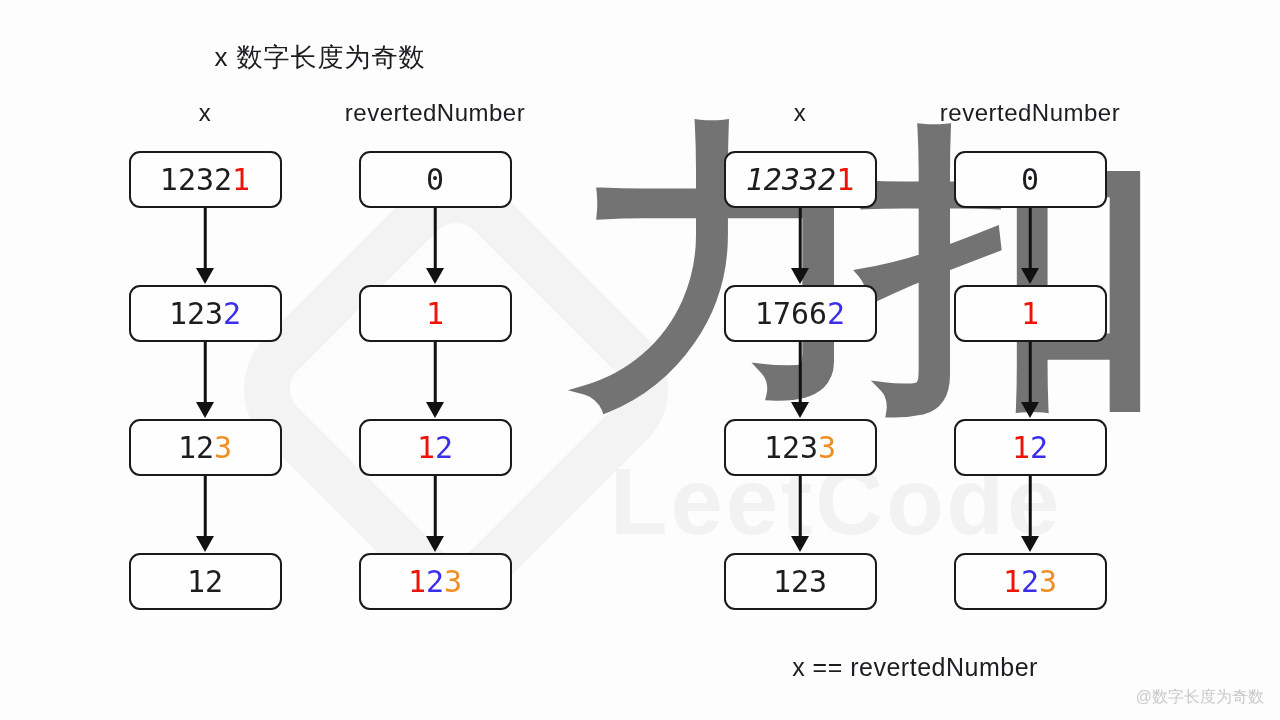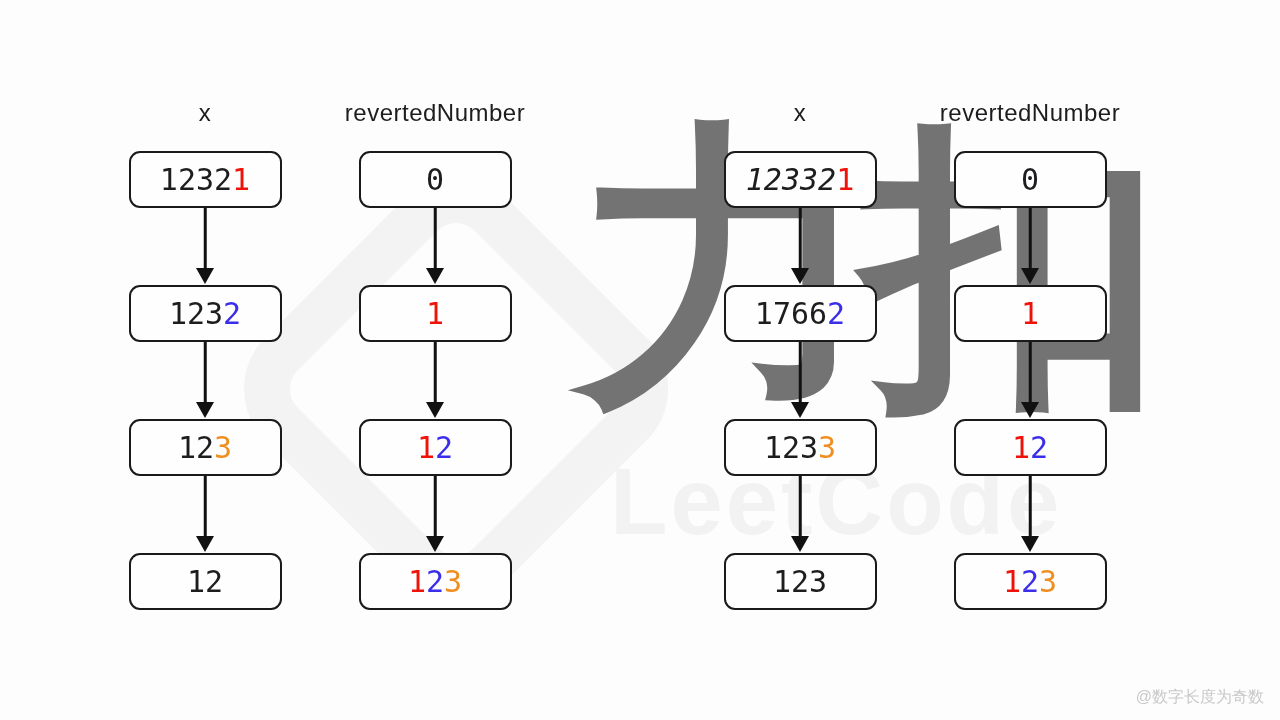--- a/index.html
+++ b/index.html
@@ -119,20 +119,21 @@
 </style>
 </head>
 <body>
 
 <div class="canvas">
   <div class="wm-diamond"></div>
   <div class="wm-hanzi">力扣</div>
   <div class="wm-latin">LeetCode</div>
   <div id="panels">
       <div class="panel panel-0">
+        <div class="panel-title">x 数字长度为奇数</div>
         <div class="col-headers">
           <div class="col-header">x</div>
           <div class="col-header">revertedNumber</div>
         </div>
         <div class="columns">
           <div class="column">
             <div class="box">
               <span class="seg" style="color: rgb(29, 29, 31);">1232</span>
               <span class="seg" style="color: rgb(238, 18, 8);">1</span>
             </div>
@@ -249,16 +250,17 @@
               <span class="shaft"></span>
               <span class="head"></span>
             </div>
             <div class="box">
               <span class="seg" style="color: rgb(238, 18, 8);">1</span>
               <span class="seg" style="color: rgb(59, 46, 234);">2</span>
               <span class="seg" style="color: rgb(239, 143, 34);">3</span>
             </div>
           </div>
         </div>
+        <div class="formula">x == revertedNumber</div>
       </div>
     </div>
   <div class="credit">@数字长度为奇数</div>
 </div>
 
 </body></html>

